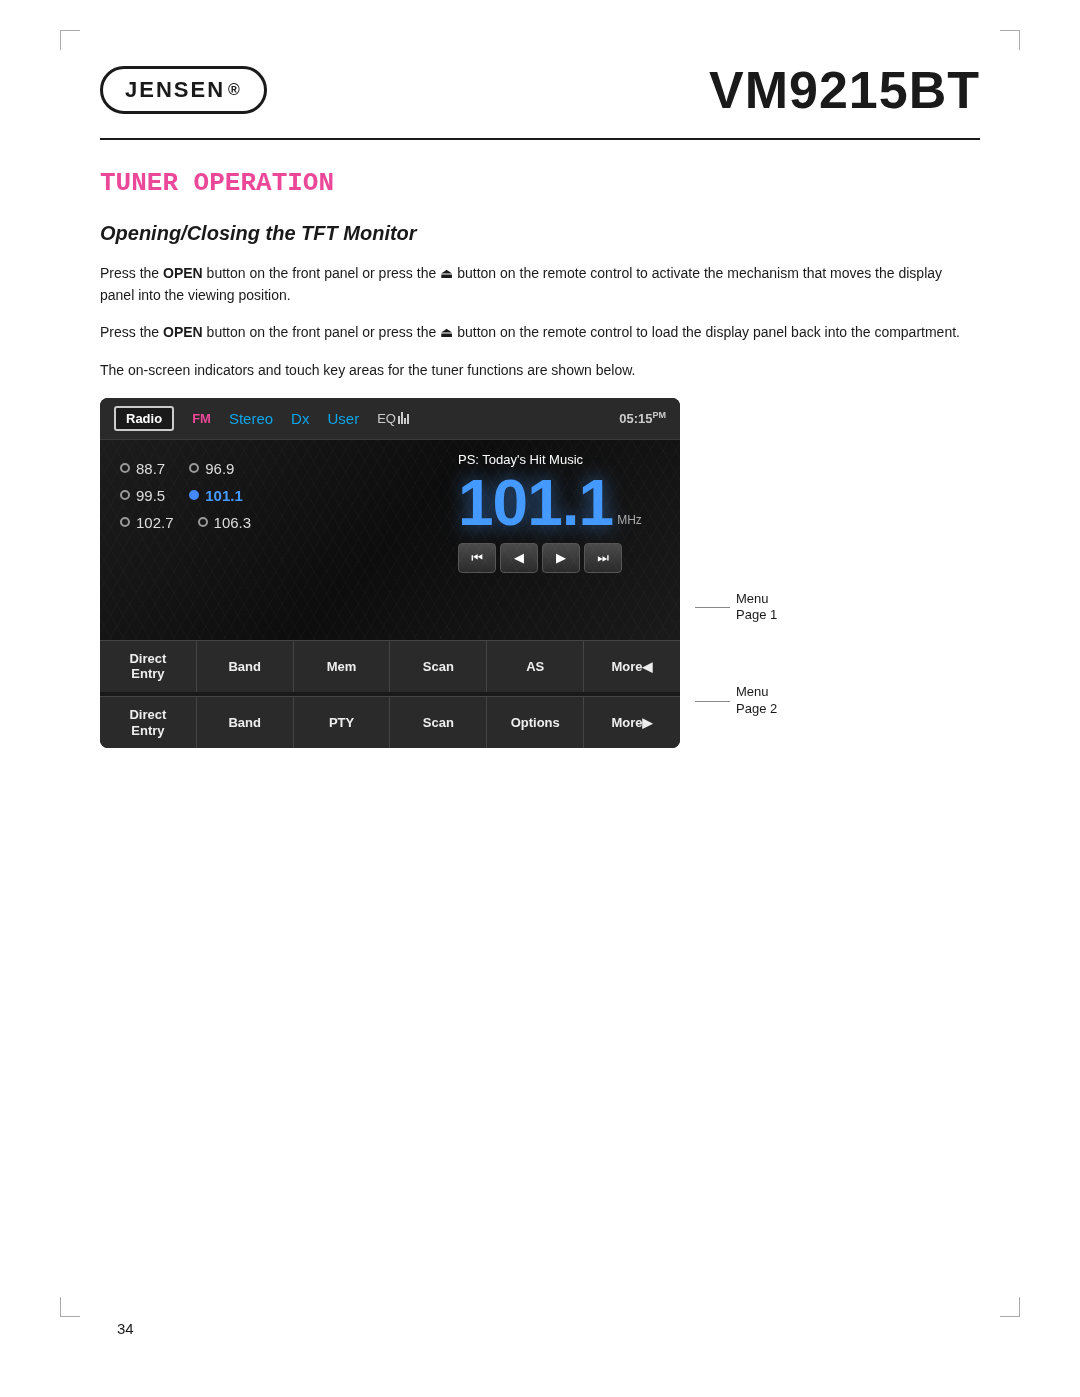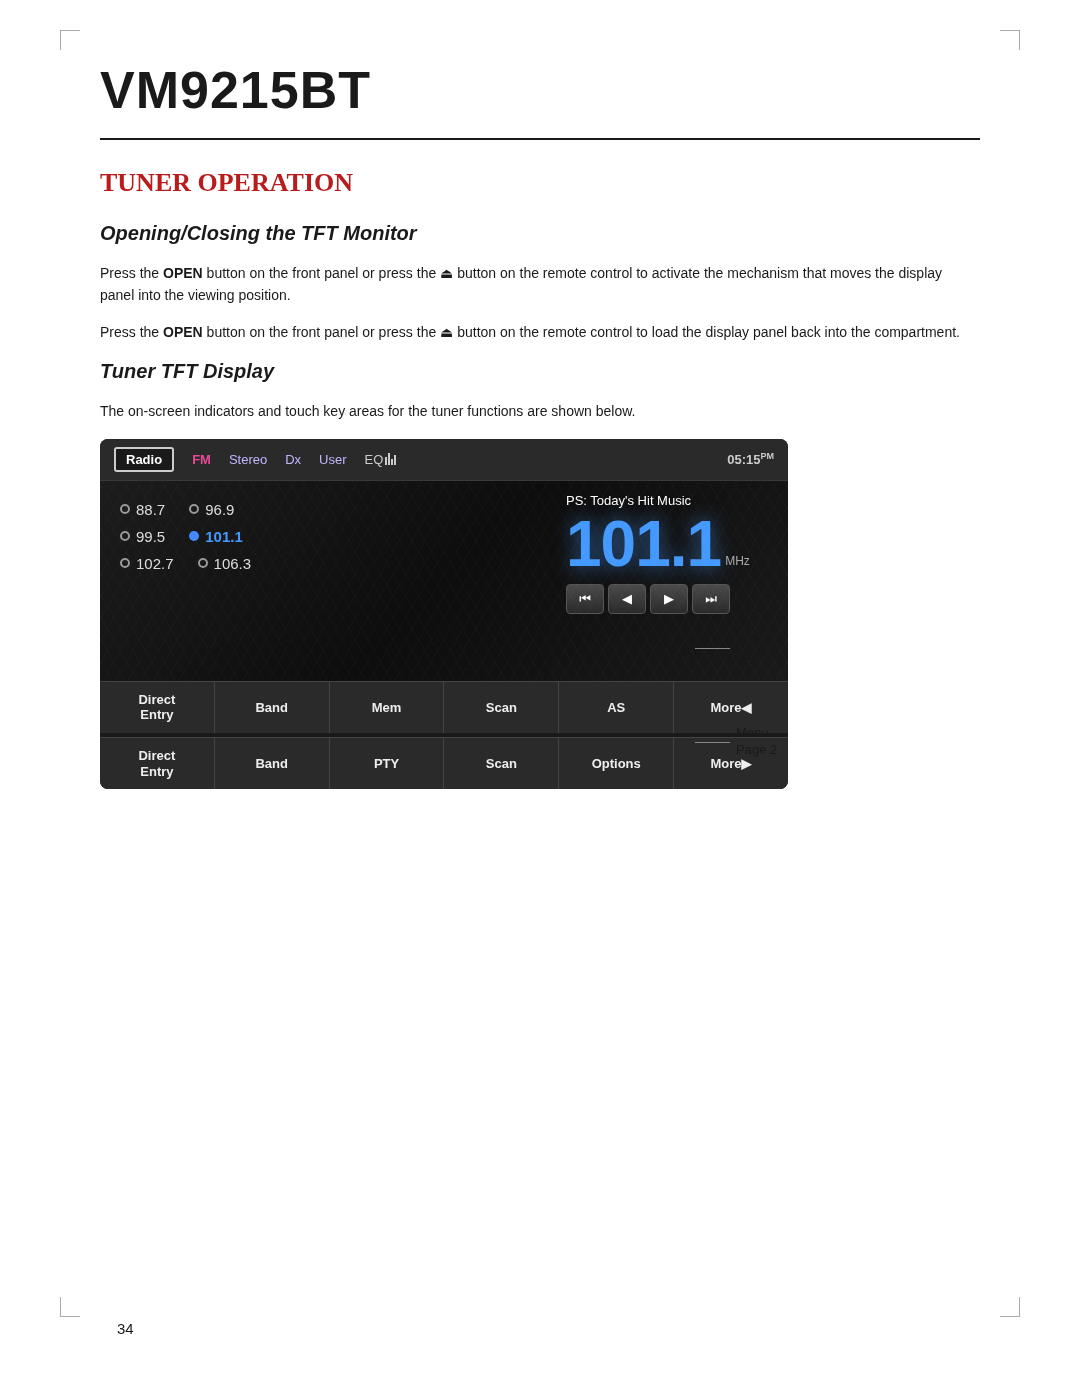--- a/index.html
+++ b/index.html
@@ -66,24 +66,24 @@
     .header-divider {
       border: none;
       border-top: 2px solid #1a1a1a;
       margin-bottom: 28px;
     }
 
     
     .section-title {
       font-size: 26px;
       font-weight: 900;
-      font-family: Liberation Serif, serif;
+      font-family: Liberation Mono, monospace;
       text-transform: uppercase;
       margin-bottom: 24px;
-      color: #b91c1c;
+      color: #ec4899;
     }
 
     .subsection-title {
       font-size: 20px;
       font-weight: 700;
       margin-bottom: 18px;
       color: #1a1a1a;
       font-style: italic;
     }
 
@@ -115,21 +115,21 @@
     
     .radio-screen-wrapper {
       position: relative;
       margin-bottom: 8px;
     }
 
     .radio-screen {
       background: #1a1a1a;
       border-radius: 8px;
       overflow: hidden;
-      width: 688px;
+      width: 580px;
       position: relative;
     }
 
     
     .screen-status-bar {
       background: #2a2a2a;
       display: flex;
       align-items: center;
       padding: 8px 14px;
       gap: 18px;
@@ -140,22 +140,22 @@
       background: #1a1a1a;
       border: 2px solid #cccccc;
       color: #ffffff;
       font-size: 13px;
       font-weight: 700;
       padding: 3px 10px;
       border-radius: 3px;
     }
 
     .status-text {
-      color: #c4b5fd;
-      font-size: 13px;
+      color: #0ea5e9;
+      font-size: 15px;
       font-weight: 400;
     }
 
     .status-text-bold {
       color: #ec4899;
       font-size: 13px;
       font-weight: 700;
     }
 
     .eq-icon {
@@ -361,20 +361,24 @@
 <body>
 
 <div class="page">
 
   <div class="corner-mark corner-tl"></div>
   <div class="corner-mark corner-tr"></div>
   <div class="corner-mark corner-bl"></div>
   <div class="corner-mark corner-br"></div>
 
   <div class="header">
+    <div class="jensen-logo">
+      <span>JENSEN</span>
+      <span style="font-size:16px; margin-left:3px;">®</span>
+    </div>
     <div class="model-number">VM9215BT</div>
   </div>
 
   <hr class="header-divider">
 
   <div class="section-title">TUNER OPERATION</div>
 
   <div class="subsection">
     <div class="subsection-title">
       <span>Opening/Closing the TFT Monitor</span>
@@ -383,23 +387,20 @@
     <p class="body-text">
       Press the <b>OPEN</b> button on the front panel or press the ⏏ button on the remote control to activate the mechanism that moves the display panel into the viewing position.
     </p>
 
     <p class="body-text">
       Press the <b>OPEN</b> button on the front panel or press the ⏏ button on the remote control to load the display panel back into the compartment.
     </p>
   </div>
 
   <div class="tuner-display-section">
-    <div class="subsection-title">
-      <span>Tuner TFT Display</span>
-    </div>
     <p class="body-text">The on-screen indicators and touch key areas for the tuner functions are shown below.</p>
 
     <div class="radio-screen-wrapper">
       <div class="radio-screen">
 
         <div class="screen-status-bar">
           <div class="status-radio-badge">Radio</div>
           <span class="status-text-bold">FM</span>
           <span class="status-text">Stereo</span>
           <span class="status-text">Dx</span>

